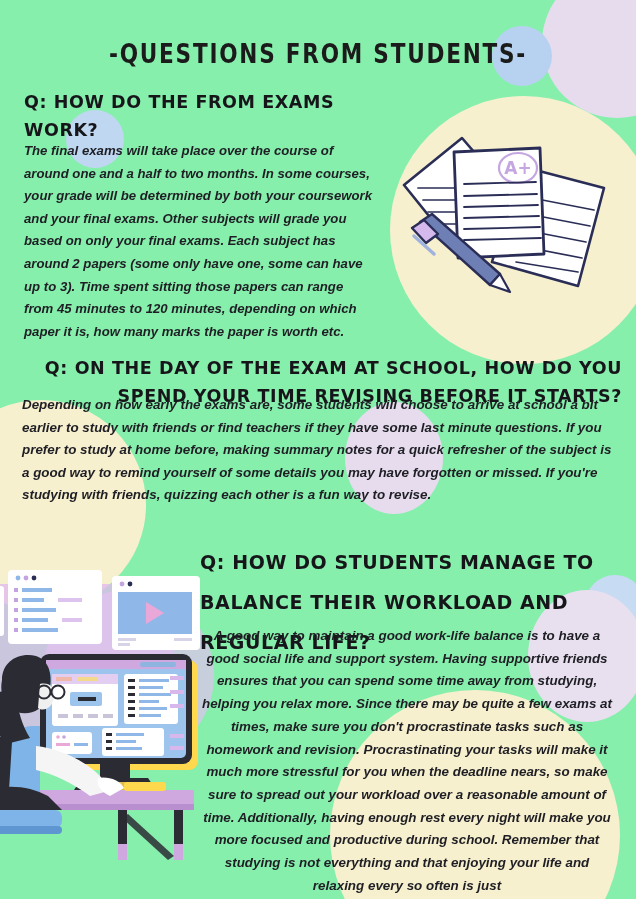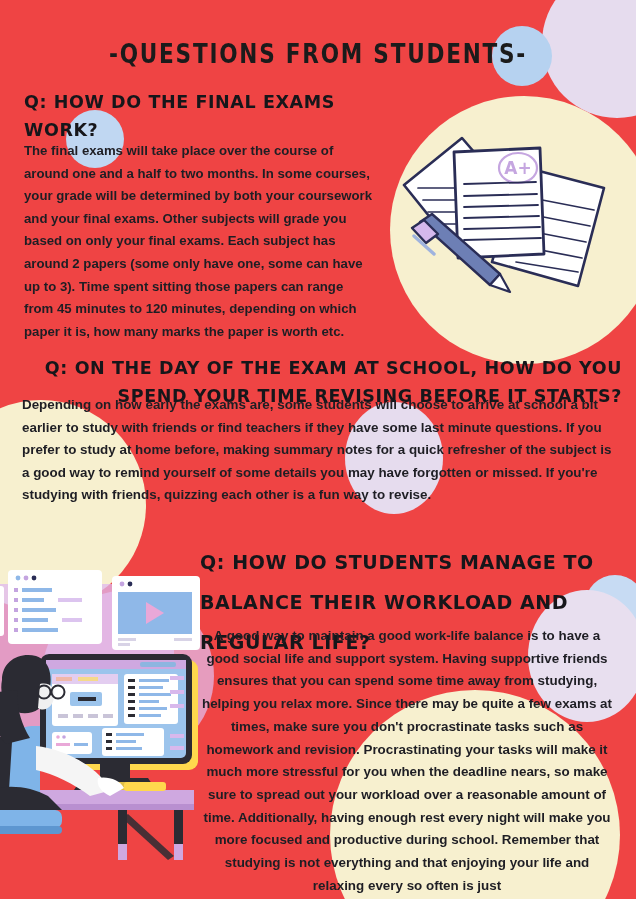--- a/index.html
+++ b/index.html
@@ -11,21 +11,21 @@
     width: 636px;
     height: 899px;
     background: #f0efed;
     font-family: "Liberation Sans", sans-serif;
     overflow: hidden;
   }
   #page {
     position: relative;
     width: 636px;
     height: 899px;
-    background: #ef4444;
+    background: #86efac;
     overflow: hidden;
   }
 
   
   .blob {
     position: absolute;
     border-radius: 50%;
     pointer-events: none;
   }
   .blob-lavender-tr { left: 542px;  top: -32px;  width: 150px; height: 150px; background: #e6dcee; }
@@ -60,20 +60,21 @@
     font-family: "DejaVu Sans", sans-serif;
     font-weight: 700;
     color: #16161a;
     letter-spacing: 0.6px;
   }
   .qbody {
     position: absolute;
     font-family: "Liberation Sans", sans-serif;
     font-weight: 700;
     color: #1e1e24;
+    font-style: italic;
   }
 
   
   #q1-head { left: 24px; top: 88px;  width: 330px; font-size: 17.5px; line-height: 28px; }
   #q1-body { left: 24px; top: 140px; width: 352px; font-size: 13.2px; line-height: 22.6px; text-align: left; }
 
   
   #q2-head { left: 22px; top: 354px; width: 600px; font-size: 17.5px; line-height: 28px; text-align: right; }
   #q2-body { left: 22px; top: 394px; width: 596px; font-size: 13.4px; line-height: 22.6px; text-align: left; }
 
@@ -293,21 +294,21 @@
       <path d="M58 190 C78 192 104 202 122 220 L134 234 L112 240 C96 228 76 218 58 214 Z" fill="#f5f5f5"></path>
       <path d="M120 222 C130 220 142 224 146 232 L132 240 C124 236 118 230 120 222 Z" fill="#ffffff"></path>
       <path d="M10 234 C30 228 52 230 70 240 L84 254 L8 254 Z" fill="#2b2b33"></path>
       <rect x="-20" y="254" width="104" height="18" rx="7" fill="#7fb4e8"></rect>
       <rect x="-20" y="270" width="104" height="8" rx="4" fill="#5d96d0"></rect>
       <path d="M-6 200 C-6 186 4 178 16 178 L16 262 L-6 262 Z" fill="#ffd84d"></path>
       <path d="M-2 196 C-2 184 6 178 16 178 L16 258 L-2 258 Z" fill="#2b2b33"></path>
     </g>
   </svg>
 
-  <div class="qhead" id="q1-head">Q: HOW DO THE FINAL EXAMS WORK?</div>
+  <div class="qhead" id="q1-head">Q: HOW DO THE FROM EXAMS WORK?</div>
   <div class="qbody" id="q1-body">The final exams will take place over the course of around one and a half to two months. In some courses, your grade will be determined by both your coursework and your final exams. Other subjects will grade you based on only your final exams. Each subject has around 2 papers (some only have one, some can have up to 3). Time spent sitting those papers can range from 45 minutes to 120 minutes, depending on which paper it is, how many marks the paper is worth etc.</div>
 
   <div class="qhead" id="q2-head">Q: ON THE DAY OF THE EXAM AT SCHOOL, HOW DO YOU SPEND YOUR TIME REVISING BEFORE IT STARTS?</div>
   <div class="qbody" id="q2-body">Depending on how early the exams are, some students will choose to arrive at school a bit earlier to study with friends or find teachers if they have some last minute questions. If you prefer to study at home before, making summary notes for a quick refresher of the subject is a good way to remind yourself of some details you may have forgotten or missed. If you're studying with friends, quizzing each other is a fun way to revise.</div>
 
   <div class="qhead" id="q3-head">Q: HOW DO STUDENTS MANAGE TO BALANCE THEIR WORKLOAD AND REGULAR LIFE?</div>
   <div class="qbody" id="q3-body"><span>A good way to maintain a good work-life balance is to have a good social life and support system. Having supportive friends ensures that you can spend some time away from studying, helping you relax more. Since there may be quite a few exams at times, make sure you don't procrastinate tasks such as homework and revision. Procrastinating your tasks will make it much more stressful for you when the deadline nears, so make sure to spread out your workload over a reasonable amount of time. Additionally, having enough rest every night will make you more focused and productive during school. Remember that studying is not everything and that enjoying your life and relaxing every so often is just</span> <span class="lastline">as important.</span></div>
 
 </div>
 

